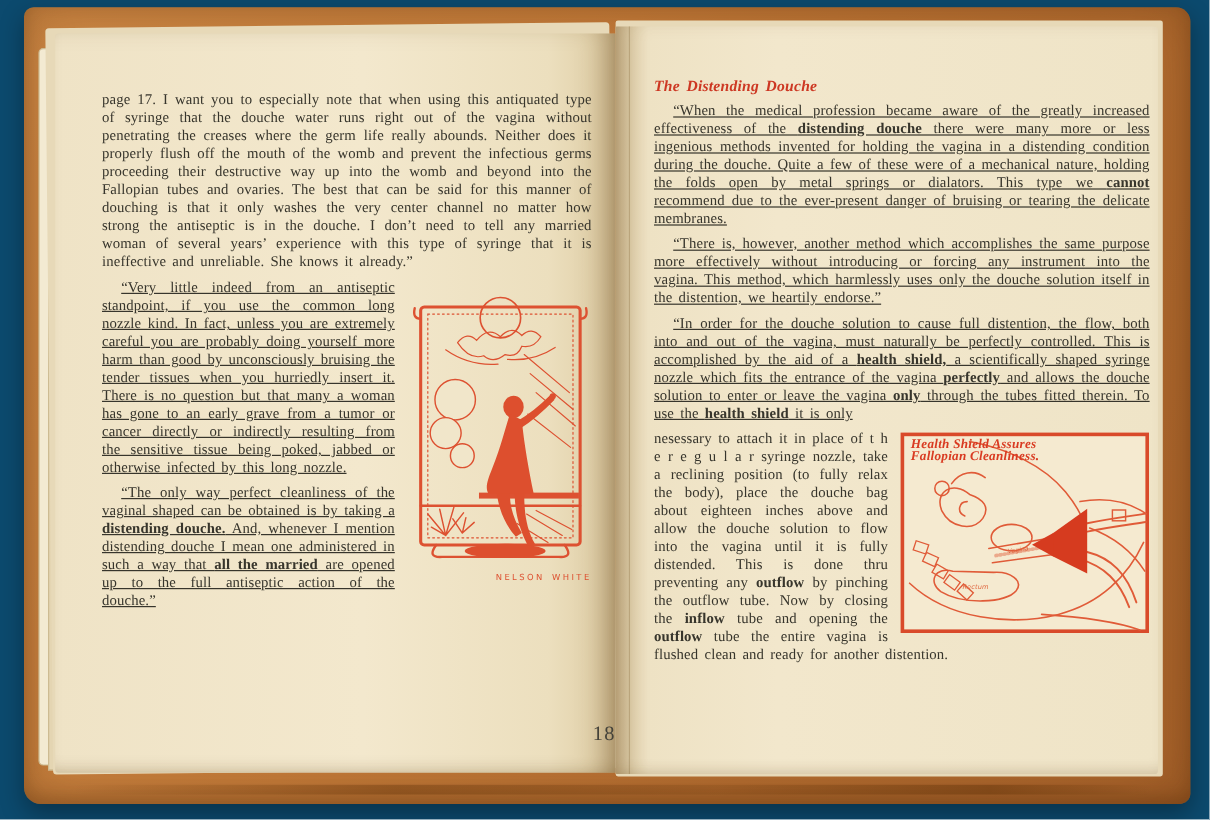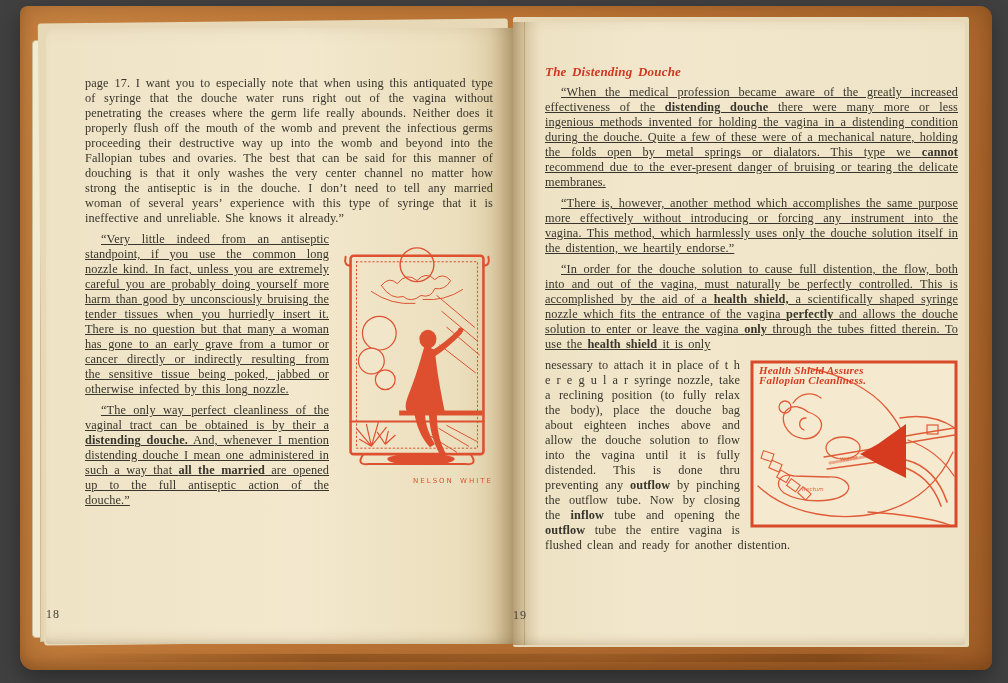--- a/index.html
+++ b/index.html
@@ -1,16 +1,16 @@
 <!DOCTYPE html>
 <html><head>
 <meta charset="utf-8">
 <style>
   html,body{margin:0;padding:0;background:#ffffff;}
-  .scene{position:relative;width:1008px;height:683px;background:#404040;overflow:hidden;
+  .scene{position:relative;width:1008px;height:683px;background:#0c4a6e;overflow:hidden;
          font-family:"Liberation Serif","DejaVu Serif",serif;}
   
   .book-cover{position:absolute;left:20px;top:6px;width:972px;height:664px;
       background:linear-gradient(115deg,#cd8845 0%,#c27a39 40%,#b26c30 70%,#a5612a 100%);
       border-radius:8px 12px 9px 14px;
       box-shadow:0 8px 20px rgba(0,0,0,.32), inset 0 0 46px rgba(82,40,2,.30), inset 0 -6px 14px rgba(60,28,0,.25);}
   .cover-streak{position:absolute;left:40px;top:648px;width:900px;height:8px;border-radius:4px;
       background:linear-gradient(90deg,rgba(90,45,5,.0),rgba(90,45,5,.35) 30%,rgba(90,45,5,.15) 60%,rgba(90,45,5,.4) 85%,rgba(90,45,5,0));}
   
   .stack{position:absolute;background:#eadcba;border:1px solid #cdbb92;}
@@ -30,21 +30,21 @@
   .crease{position:absolute;left:11px;top:0;width:1px;height:100%;background:rgba(120,88,40,.28);}
   .page-body{position:absolute;font-size:12.3px;line-height:15px;text-align:justify;
       word-spacing:2px;letter-spacing:.1px;}
   .page-left .page-body{left:39px;top:48px;width:408px;}
   .page-right .page-body{left:32px;top:40px;width:413px;}
   p{margin:0 0 6px 0;}
   p.indent{text-indent:16px;text-decoration:underline;}
   .bseg{font-weight:700;}
   h2.redhead{margin:2px 0 5px 0;font-size:13px;line-height:16px;font-style:italic;font-weight:700;
       color:#cd3823;letter-spacing:.2px;text-align:left;}
-  .page-number{position:absolute;bottom:22px;width:100%;text-align:left;font-size:12px;letter-spacing:1px;color:#44423a;}
+  .page-number{position:absolute;bottom:22px;width:100%;text-align:right;font-size:17px;letter-spacing:1px;color:#44423a;}
   
   figure.deco-art{float:right;width:152px;margin:2px 0 4px 12px;padding:0;}
   figure.deco-art svg{display:block;}
   .signature{display:block;text-align:right;font-size:7px;letter-spacing:2px;color:#dd5131;
       font-family:"DejaVu Sans",sans-serif;margin-top:2px;}
   
   figure.shield-art{float:right;position:relative;width:208px;margin:2px 0 4px 10px;padding:0;}
   figure.shield-art svg{display:block;}
   .art-caption{position:absolute;left:9px;top:6px;color:#d93b22;font-style:italic;font-weight:700;
       font-size:11px;line-height:9.5px;letter-spacing:.2px;text-align:left;word-spacing:0;}
@@ -110,21 +110,21 @@
               <path d="M84,112 C80,124 77,138 69,158 C65,168 63,174 66,179 L104,179 C100,160 96,138 94,117 Z"></path>
               <path d="M73,179 C75,193 80,205 89,215 L94,212 C87,200 84,190 84,179 Z"></path>
               <path d="M96,179 C96,195 98,209 105,221 L100,224 C92,210 88,194 88,179 Z"></path>
               <ellipse cx="80" cy="227" rx="34" ry="6"></ellipse>
             </g>
           </svg>
           <figcaption class="signature">NELSON WHITE</figcaption>
         </figure>
 
         <p class="indent"><span>“Very little indeed from an antiseptic standpoint, if you use the common long nozzle kind.  In fact, unless you are extremely careful you are probably doing yourself more harm than good by unconsciously bruising the tender tissues when you hurriedly insert it.  There is no question but that many a woman has gone to an early grave from a tumor or cancer directly or indirectly resulting from the sensitive tissue being poked, jabbed or otherwise infected by this long nozzle.</span></p>
-        <p class="indent"><span>“The only way perfect cleanliness of the vaginal tract can be obtained is by their a </span><span class="bseg">distending douche.</span><span> And, whenever I mention distending douche I mean one administered in such a way that </span><span class="bseg">all the married</span><span> are opened up to the full antiseptic action of the douche.”</span></p>
+        <p class="indent"><span>“The only way perfect cleanliness of the vaginal shaped can be obtained is by taking a </span><span class="bseg">distending douche.</span><span> And, whenever I mention distending douche I mean one administered in such a way that </span><span class="bseg">all the married</span><span> are opened up to the full antiseptic action of the douche.”</span></p>
       </div>
     </div>
     <div class="page-number">18</div>
   </div>
 
   <div class="page page-right">
     <div class="crease"></div>
     <div class="page-body">
 
       <h2 class="redhead">The Distending Douche</h2>
@@ -187,16 +187,15 @@
           </svg>
           <div class="art-caption">
             <span>Health Shield Assures</span><br>
             <span>Fallopian Cleanliness.</span>
           </div>
         </figure>
 
         <p><span>nesessary to attach it in place of t h e  r e g u l a r syringe nozzle, take a reclining position (to fully relax the body), place the douche bag about eighteen inches above and allow the douche solution to flow into the vagina until it is fully distended.  This is done thru preventing any </span><span class="bseg">outflow</span><span> by pinching the outflow tube. Now by closing the </span><span class="bseg">inflow</span><span> tube and opening the </span><span class="bseg">outflow</span><span> tube the entire vagina is flushed clean and ready for another distention.</span></p>
       </div>
     </div>
-    <div class="page-number">19</div>
   </div>
 
 </div>
 
 </body></html>

